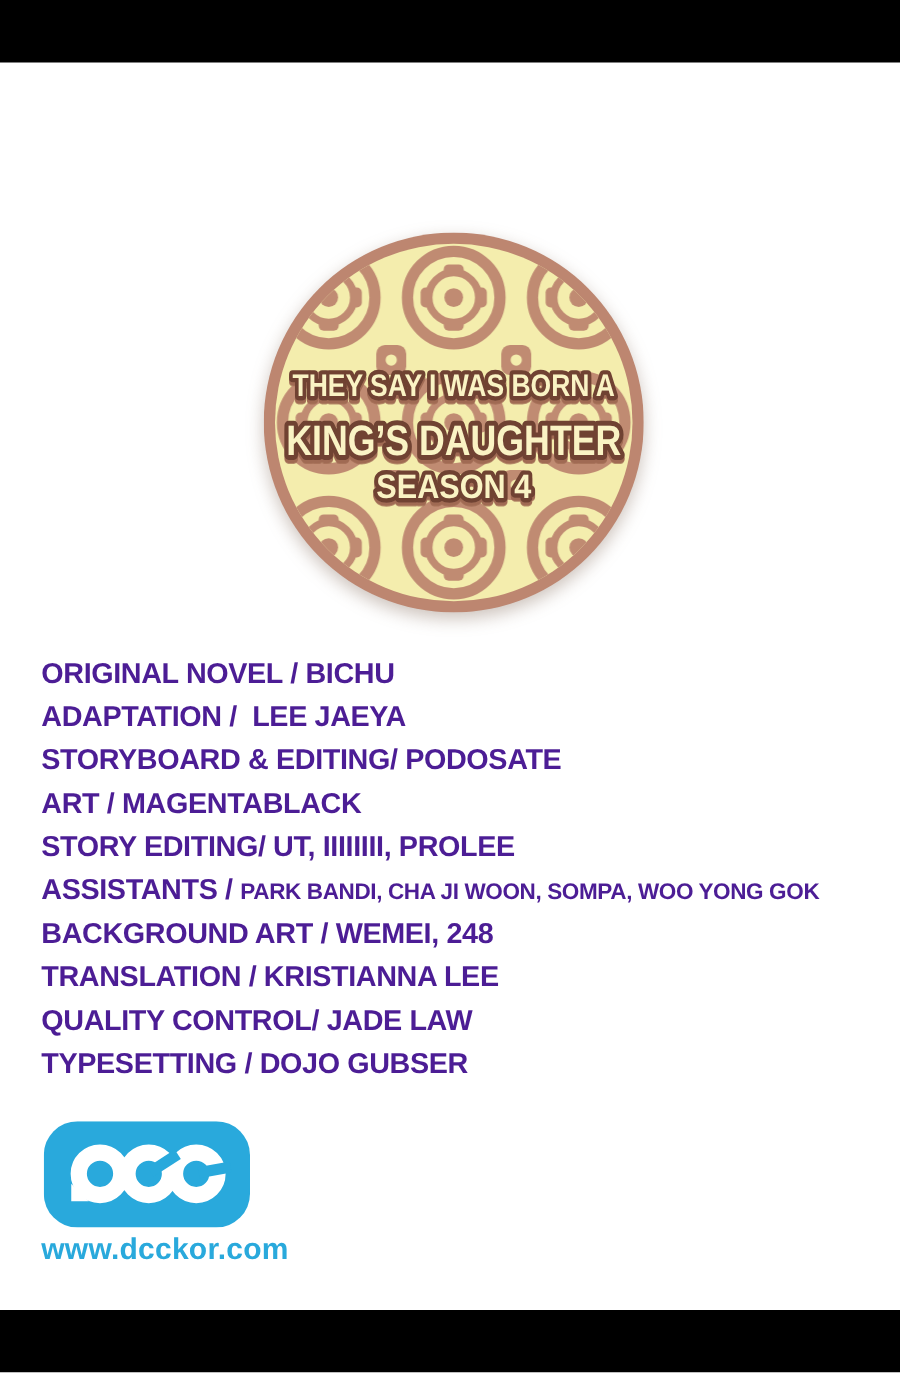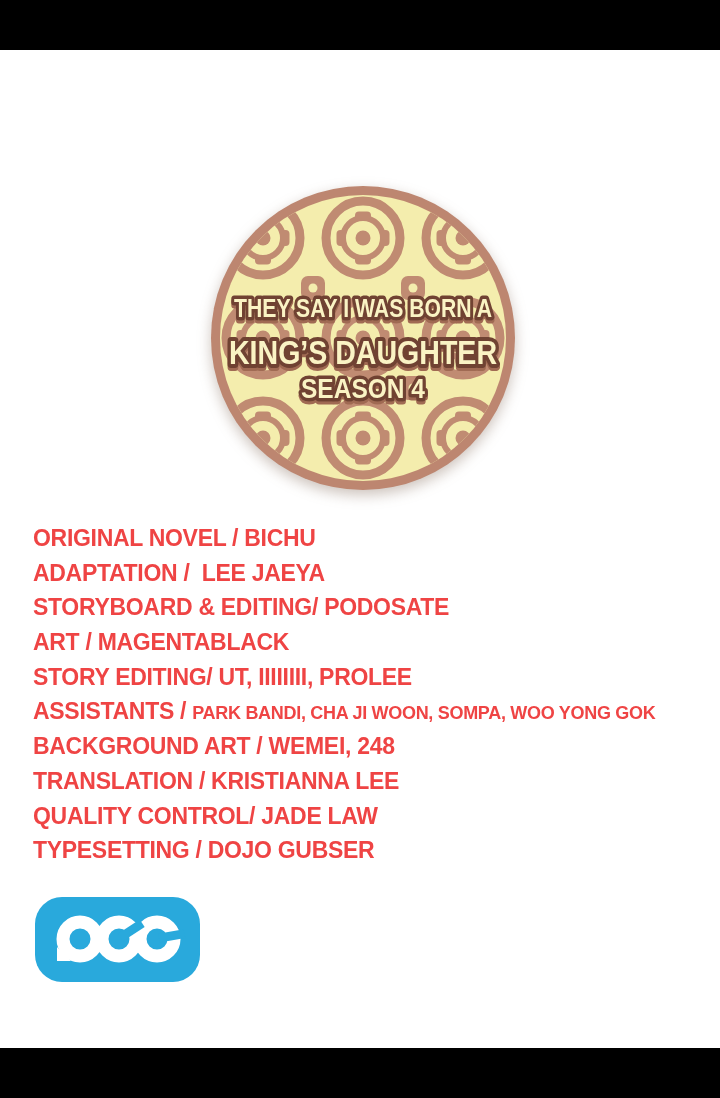--- a/index.html
+++ b/index.html
@@ -18,21 +18,21 @@
   .bar.bottom { top: 1048px; height: 50px; }
 
   .badge {
     position: absolute; left: 211px; top: 186px;
     width: 304px; height: 304px;
   }
   .badge svg { filter: drop-shadow(0 5px 7px rgba(110, 80, 60, 0.35)); }
 
   .credits {
     position: absolute; left: 33px; top: 521px;
-    color: #ef4444;
+    color: #4c1d95;
     font-size: 23px; font-weight: 700;
     letter-spacing: -0.3px;
     white-space: pre;
   }
   .credit-line { height: 34.7px; line-height: 34.7px; }
   .credit-line .small { font-size: 18px; }
 
   .logo-wrap { position: absolute; left: 33px; top: 897px; }
   .logo-wrap .dcc { display: block; margin-left: 2px; }
   .logo-wrap .url {
@@ -101,17 +101,18 @@
         <circle cx="45" cy="42" r="17"></circle>
         <circle cx="84" cy="42" r="17"></circle>
         <circle cx="122" cy="42" r="17"></circle>
       </g>
       <path d="M22,50 L22,64 L36,64 Z" fill="#ffffff"></path>
       <g fill="#29a9dc">
         <rect x="86" y="37" width="26" height="9" transform="rotate(-33 84 42)"></rect>
         <rect x="124" y="37" width="26" height="9" transform="rotate(-10 122 42)"></rect>
       </g>
     </svg>
+    <div class="url">www.dcckor.com</div>
   </div>
 
   <div class="bar bottom"></div>
 
 </div>
 
 </body></html>

